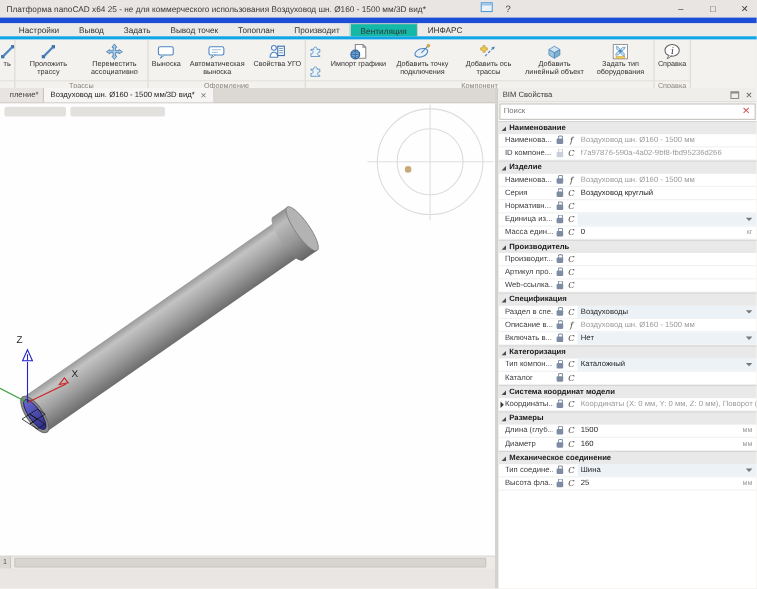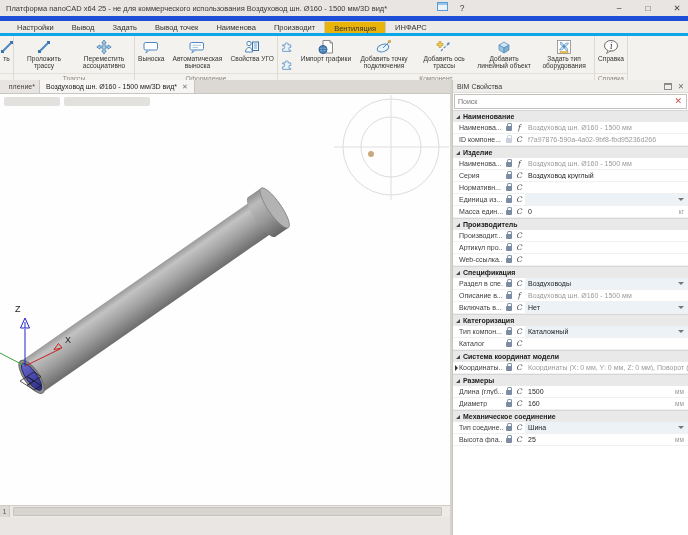--- a/index.html
+++ b/index.html
@@ -11,21 +11,21 @@
   .title { font-size:7.5px; color:#3a3a3a; white-space:nowrap; }
   .tmid { position:absolute; left:437px; top:2px; display:flex; gap:9px; align-items:center; }
   .tright { position:absolute; right:6px; top:2px; display:flex; gap:19px; align-items:center; }
   .wctl { min-width:10px; text-align:center; font-size:8.5px; color:#444; line-height:12px; cursor:default; }
   .appic { width:11px; height:9px; border:1px solid #5b9bd5; background:#eaf2fa; display:inline-block; position:relative; }
   .appic::before { content:""; position:absolute; left:0; right:0; top:0; height:2px; background:#9cc3e5; }
 
   
   .menubar { height:15px; background:#edebe8; display:flex; padding-left:8px; border-bottom:3px solid #0ea5e9; }
   .mtab { padding:2px 9px 1px; font-size:7.5px; color:#333; white-space:nowrap; }
-  .mtab.active { background:#eab308; border:1px solid #cfccc8; border-bottom:none; }
+  .mtab.active { background:#14b8a6; border:1px solid #cfccc8; border-bottom:none; }
 
   
   .ribbon { height:48px; background:#f4f2ef; border-bottom:1px solid #d4d1ce; display:flex; align-items:stretch; overflow:hidden; }
   .rgroup { display:flex; flex-direction:column; border-right:1px solid #ddd9d5; }
   .rbtns { flex:1; display:flex; align-items:flex-start; }
   .rbtn { display:flex; flex-direction:column; align-items:center; padding:2px 3px 0; max-width:60px; text-align:center; }
   .rbtn.clipped { width:13px; overflow:hidden; padding:2px 0 0; }
   .ricon { height:17px; display:flex; align-items:center; justify-content:center; }
   .rlbl { font-size:6.6px; line-height:7.4px; color:#333; }
   .rglabel { height:10px; line-height:10px; font-size:6.6px; color:#8a8680; text-align:center; border-top:1px solid #e3e0dc; }
@@ -97,21 +97,21 @@
       <span class="wctl">□</span>
       <span class="wctl">✕</span>
     </div>
 </div>
 
 <div class="menubar">
     <div class="mtab">Настройки</div>
     <div class="mtab">Вывод</div>
     <div class="mtab">Задать</div>
     <div class="mtab">Вывод точек</div>
-    <div class="mtab">Наименова</div>
+    <div class="mtab">Топоплан</div>
     <div class="mtab">Производит</div>
     <div class="mtab active">Вентиляция</div>
     <div class="mtab">ИНФАРС</div>
   </div>
 
 <div class="ribbon">
     <div class="rgroup">
       <div class="rbtns">
         <div class="rbtn clipped">
           <span class="ricon">

